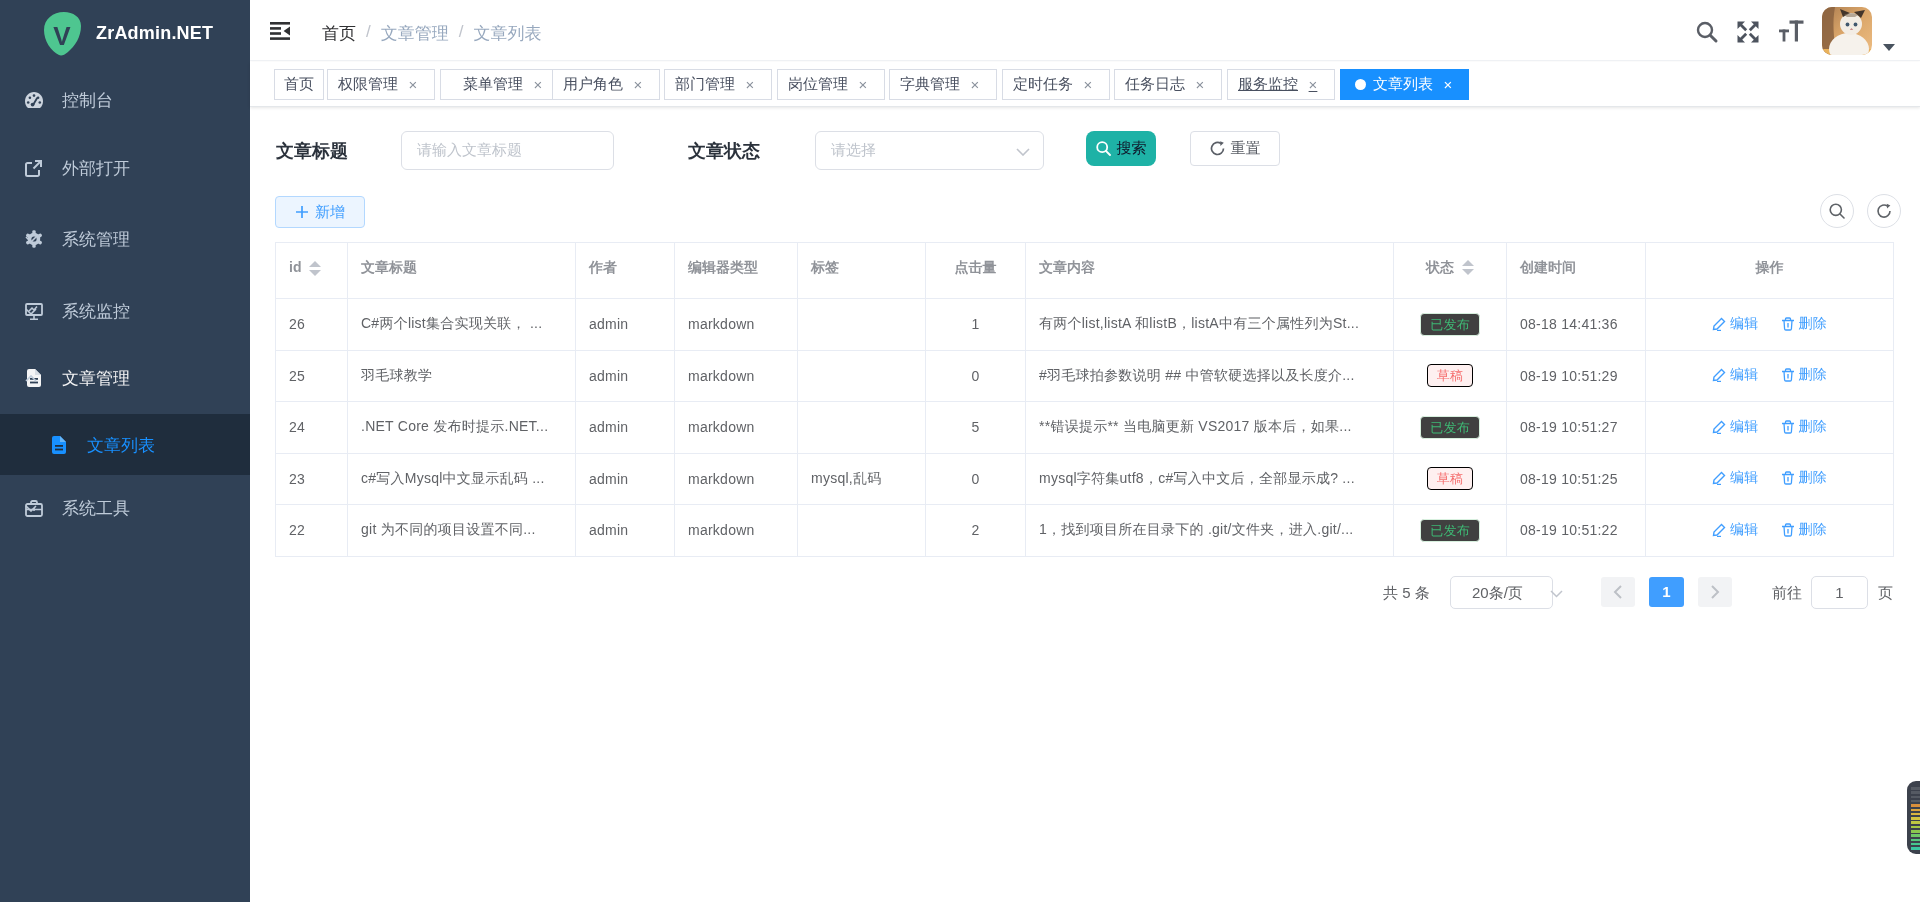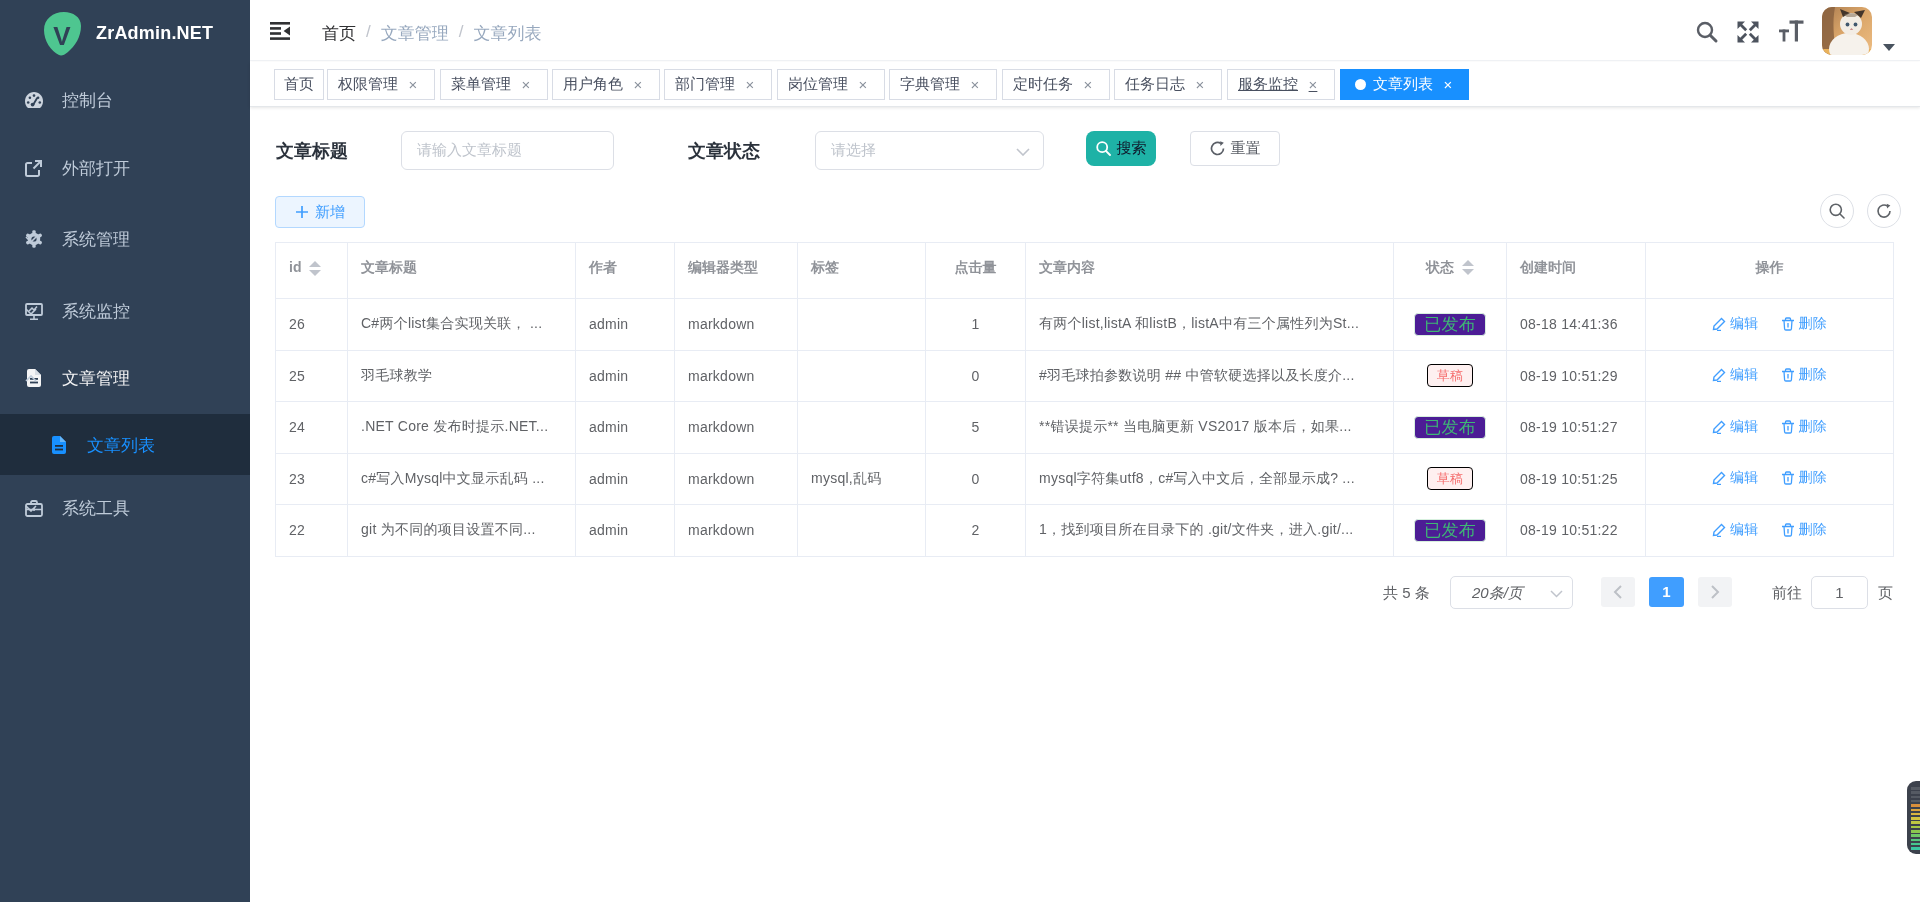--- a/index.html
+++ b/index.html
@@ -24,21 +24,21 @@
 .dot{width:11px;height:11px;border-radius:50%;background:#fff;margin-right:7px;}
 
 .flabel{position:absolute;font-size:18px;font-weight:bold;color:#2b323c;}
 .finput{position:absolute;height:39px;border:1px solid #dcdfe6;border-radius:6px;background:#fff;font-size:15px;color:#bfc4cc;display:flex;align-items:center;padding-left:15px;}
 .btn{position:absolute;height:35px;border-radius:4px;font-size:15px;display:flex;align-items:center;justify-content:center;}
 
 #tbl{position:absolute;left:275px;top:242px;width:1618px;border-collapse:collapse;table-layout:fixed;font-size:14px;}
 #tbl th{height:56px;font-weight:bold;color:#909399;border:1px solid #e8ecf4;text-align:left;padding:0 13px 6px;background:#fff;}
 #tbl td{height:51.5px;color:#606266;border:1px solid #e8ecf4;text-align:left;padding:0 13px;background:#fff;white-space:nowrap;overflow:hidden;letter-spacing:0.25px;}
 #tbl .ct{text-align:center;}
-.tagok{display:inline-block;height:23px;line-height:21px;padding:0 9px;border-radius:4px;font-size:17px;background:#4c1d95;border:1px solid #d7f0de;color:#3eb874;}
+.tagok{display:inline-block;height:23px;line-height:21px;padding:0 9px;border-radius:4px;font-size:13px;background:#404040;border:1px solid #d7f0de;color:#3eb874;}
 .tagdr{display:inline-block;height:23px;line-height:21px;padding:0 9px;border-radius:4px;font-size:13px;background:#fef0f0;border:1px solid #000000;color:#f56c6c;}
 .op{color:#409eff;display:inline-flex;align-items:center;}
 .sortc{display:inline-block;vertical-align:middle;margin-left:8px;width:12px;height:15px;position:relative;}
 .sortc i{position:absolute;left:0;width:0;height:0;border:6px solid transparent;}
 .sortc i.up{top:0;border-bottom:6px solid #c0c4cc;border-top:none;}
 .sortc i.dn{bottom:0;border-top:6px solid #c0c4cc;border-bottom:none;}
 
 .pg{position:absolute;font-size:15px;color:#606266;}
 </style>
 </head>
@@ -195,21 +195,21 @@
       <circle cx="33.5" cy="17.5" r="1.9" fill="#41586e"></circle>
       <path d="M29.5 21 L31.2 23 L27.8 23 Z" fill="#c98b8b"></path>
     </g>
   </svg>
   <div class="abs" style="left:1633px;top:44px;width:0;height:0;border-left:6px solid transparent;border-right:6px solid transparent;border-top:7px solid #49535f;"></div>
 </div>
 
 <div id="tagsbar">
   <div class="tag" style="left:24px;padding:0 9px;">首页</div>
   <div class="tag" style="left:77px;padding:0 13px 0 10px;">权限管理<span class="x">×</span></div>
-  <div class="tag" style="left:190px;padding:0 13px 0 10px;">菜单管理<span class="x">×</span></div>
+  <div class="tag" style="left:190px;padding:0 13px 0 22px;">菜单管理<span class="x">×</span></div>
   <div class="tag" style="left:302px;padding:0 13px 0 10px;">用户角色<span class="x">×</span></div>
   <div class="tag" style="left:414px;padding:0 13px 0 10px;">部门管理<span class="x">×</span></div>
   <div class="tag" style="left:527px;padding:0 13px 0 10px;">岗位管理<span class="x">×</span></div>
   <div class="tag" style="left:639px;padding:0 13px 0 10px;">字典管理<span class="x">×</span></div>
   <div class="tag" style="left:752px;padding:0 13px 0 10px;">定时任务<span class="x">×</span></div>
   <div class="tag" style="left:864px;padding:0 13px 0 10px;">任务日志<span class="x">×</span></div>
   <div class="tag" style="left:977px;padding:0 13px 0 10px;text-decoration:underline;">服务监控<span class="x">×</span></div>
   <div class="tag active" style="left:1090px;padding:0 12px 0 14px;"><span class="dot"></span>文章列表<span class="x">×</span></div>
 </div>
 
@@ -359,21 +359,21 @@
               <path d="M9.5 1.5 L12.5 4.5 L5 12 L1.5 12.5 L2 9 Z" stroke="#409eff" stroke-width="1.4" fill="none"></path>
               <path d="M5 13.5 H9" stroke="#409eff" stroke-width="1.4"></path>
             </svg>编辑</span><span class="op" style="margin-left:22px"><svg width="14" height="14" viewBox="0 0 14 14" style="margin-right:4px">
               <path d="M1 3.5 H13 M4.5 3.5 V2 A1 1 0 0 1 5.5 1 H8.5 A1 1 0 0 1 9.5 2 V3.5 M3 3.5 L3.6 12 A1.2 1.2 0 0 0 4.8 13 H9.2 A1.2 1.2 0 0 0 10.4 12 L11 3.5 M7 6 V10.5" stroke="#409eff" stroke-width="1.3" fill="none"></path>
             </svg>删除</span></td>
   </tr>
 </tbody>
   </table>
 
 <div class="pg" style="left:1383px;top:584px;">共 5 条</div>
-<div class="pg" style="left:1450px;top:576px;width:123px;height:33px;border:1px solid #dcdfe6;border-radius:5px;line-height:31px;padding-left:21px;font-style:italic;">20条/页
+<div class="pg" style="left:1450px;top:576px;width:103px;height:33px;border:1px solid #dcdfe6;border-radius:5px;line-height:31px;padding-left:21px;">20条/页
   <svg class="abs" style="left:99px;top:13px" width="13" height="8" viewBox="0 0 13 8">
       <path d="M1 1 L6.5 6.5 L12 1" stroke="#c0c4cc" stroke-width="1.5" fill="none"></path>
     </svg>
 </div>
 <div class="pg" style="left:1601px;top:577px;width:34px;height:30px;background:#f2f3f5;border-radius:3px;">
   <svg class="abs" style="left:12px;top:8px" width="9" height="14" viewBox="0 0 9 14">
       <path d="M8 1 L2 7 L8 13" stroke="#bdc0c6" stroke-width="2" fill="none"></path>
     </svg>
 </div>
 <div class="pg" style="left:1649px;top:577px;width:35px;height:30px;background:#409eff;border-radius:3px;color:#fff;font-weight:bold;text-align:center;line-height:30px;">1</div>

